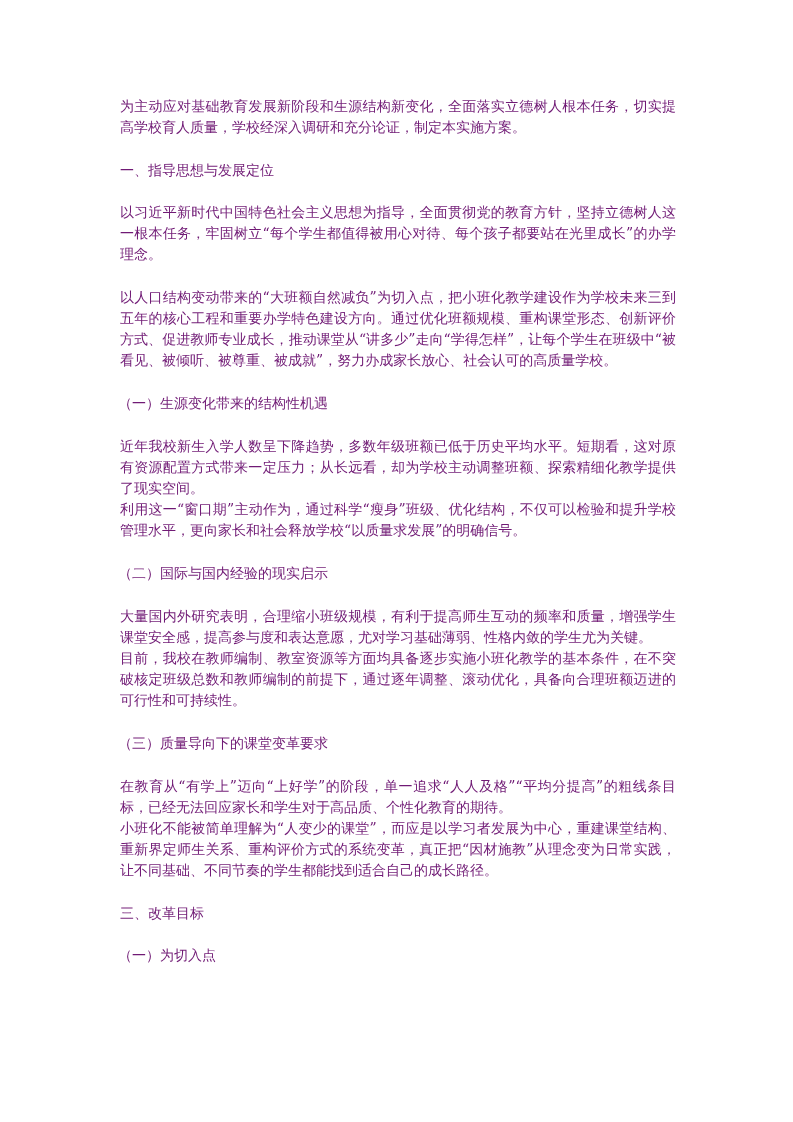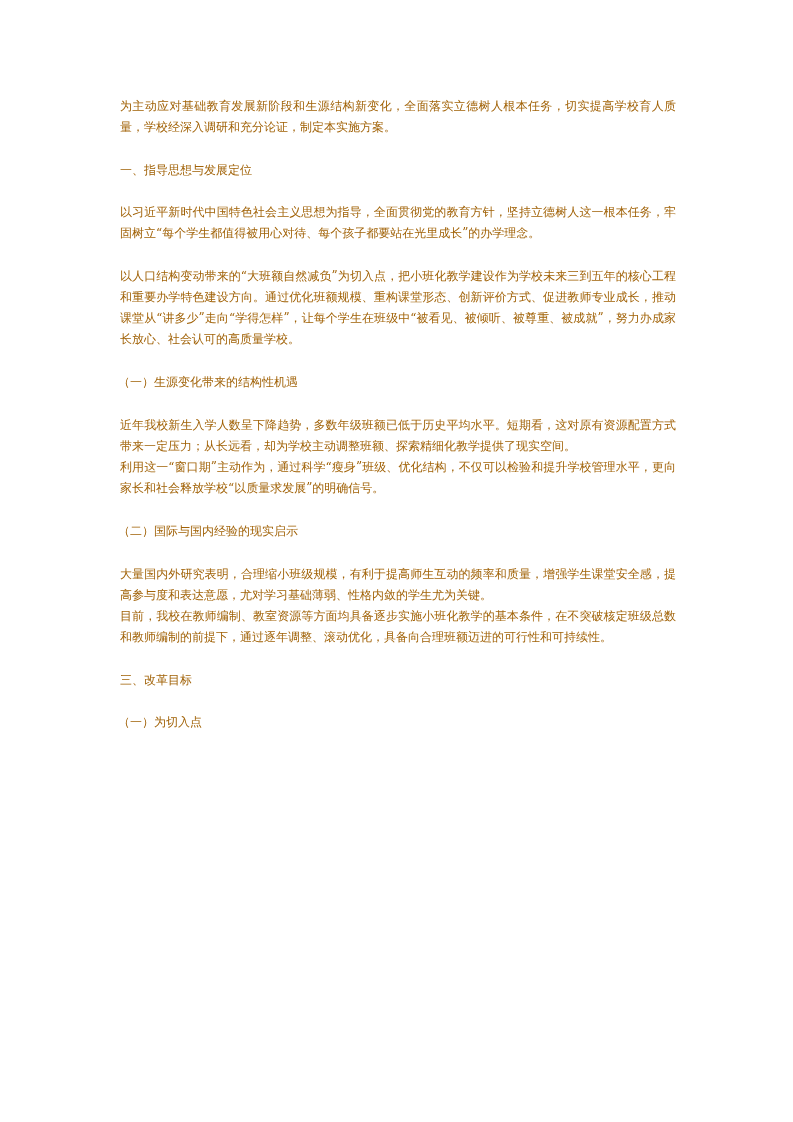--- a/index.html
+++ b/index.html
@@ -3,23 +3,23 @@
 <meta charset="utf-8">
 <style>
   html, body { margin: 0; padding: 0; background: #ffffff; }
   body { width: 793px; height: 1122px; position: relative; overflow: hidden; }
   .page {
     position: absolute;
     left: 120px;
     top: 96px;
     width: 556px;
     font-family: "DejaVu Serif", "Liberation Serif", serif;
-    font-size: 12px;
+    font-size: 14px;
     line-height: 21px;
-    color: #a16207;
+    color: #701a75;
     text-align: justify;
   }
   .p { margin: 0 0 22px 0; }
   .p .line { display: block; }
   .h { margin: 0 0 21px 0; }
   .sub { margin: 9px 0 22px -2px; }
 </style>
 </head>
 <body>
 
@@ -36,16 +36,21 @@
     <span class="line">近年我校新生入学人数呈下降趋势，多数年级班额已低于历史平均水平。短期看，这对原有资源配置方式带来一定压力；从长远看，却为学校主动调整班额、探索精细化教学提供了现实空间。</span>
     <span class="line">利用这一“窗口期”主动作为，通过科学“瘦身”班级、优化结构，不仅可以检验和提升学校管理水平，更向家长和社会释放学校“以质量求发展”的明确信号。</span>
   </div>
 
   <p class="sub">（二）国际与国内经验的现实启示</p>
   <div class="p">
     <span class="line">大量国内外研究表明，合理缩小班级规模，有利于提高师生互动的频率和质量，增强学生课堂安全感，提高参与度和表达意愿，尤对学习基础薄弱、性格内敛的学生尤为关键。</span>
     <span class="line">目前，我校在教师编制、教室资源等方面均具备逐步实施小班化教学的基本条件，在不突破核定班级总数和教师编制的前提下，通过逐年调整、滚动优化，具备向合理班额迈进的可行性和可持续性。</span>
   </div>
 
+  <p class="sub">（三）质量导向下的课堂变革要求</p>
+  <div class="p">
+    <span class="line">在教育从“有学上”迈向“上好学”的阶段，单一追求“人人及格”“平均分提高”的粗线条目标，已经无法回应家长和学生对于高品质、个性化教育的期待。</span>
+    <span class="line">小班化不能被简单理解为“人变少的课堂”，而应是以学习者发展为中心，重建课堂结构、重新界定师生关系、重构评价方式的系统变革，真正把“因材施教”从理念变为日常实践，让不同基础、不同节奏的学生都能找到适合自己的成长路径。</span>
+  </div>
 
   <p class="h">三、改革目标</p>
   <p class="sub">（一）为切入点</p>
 </div>
 
 </body></html>

